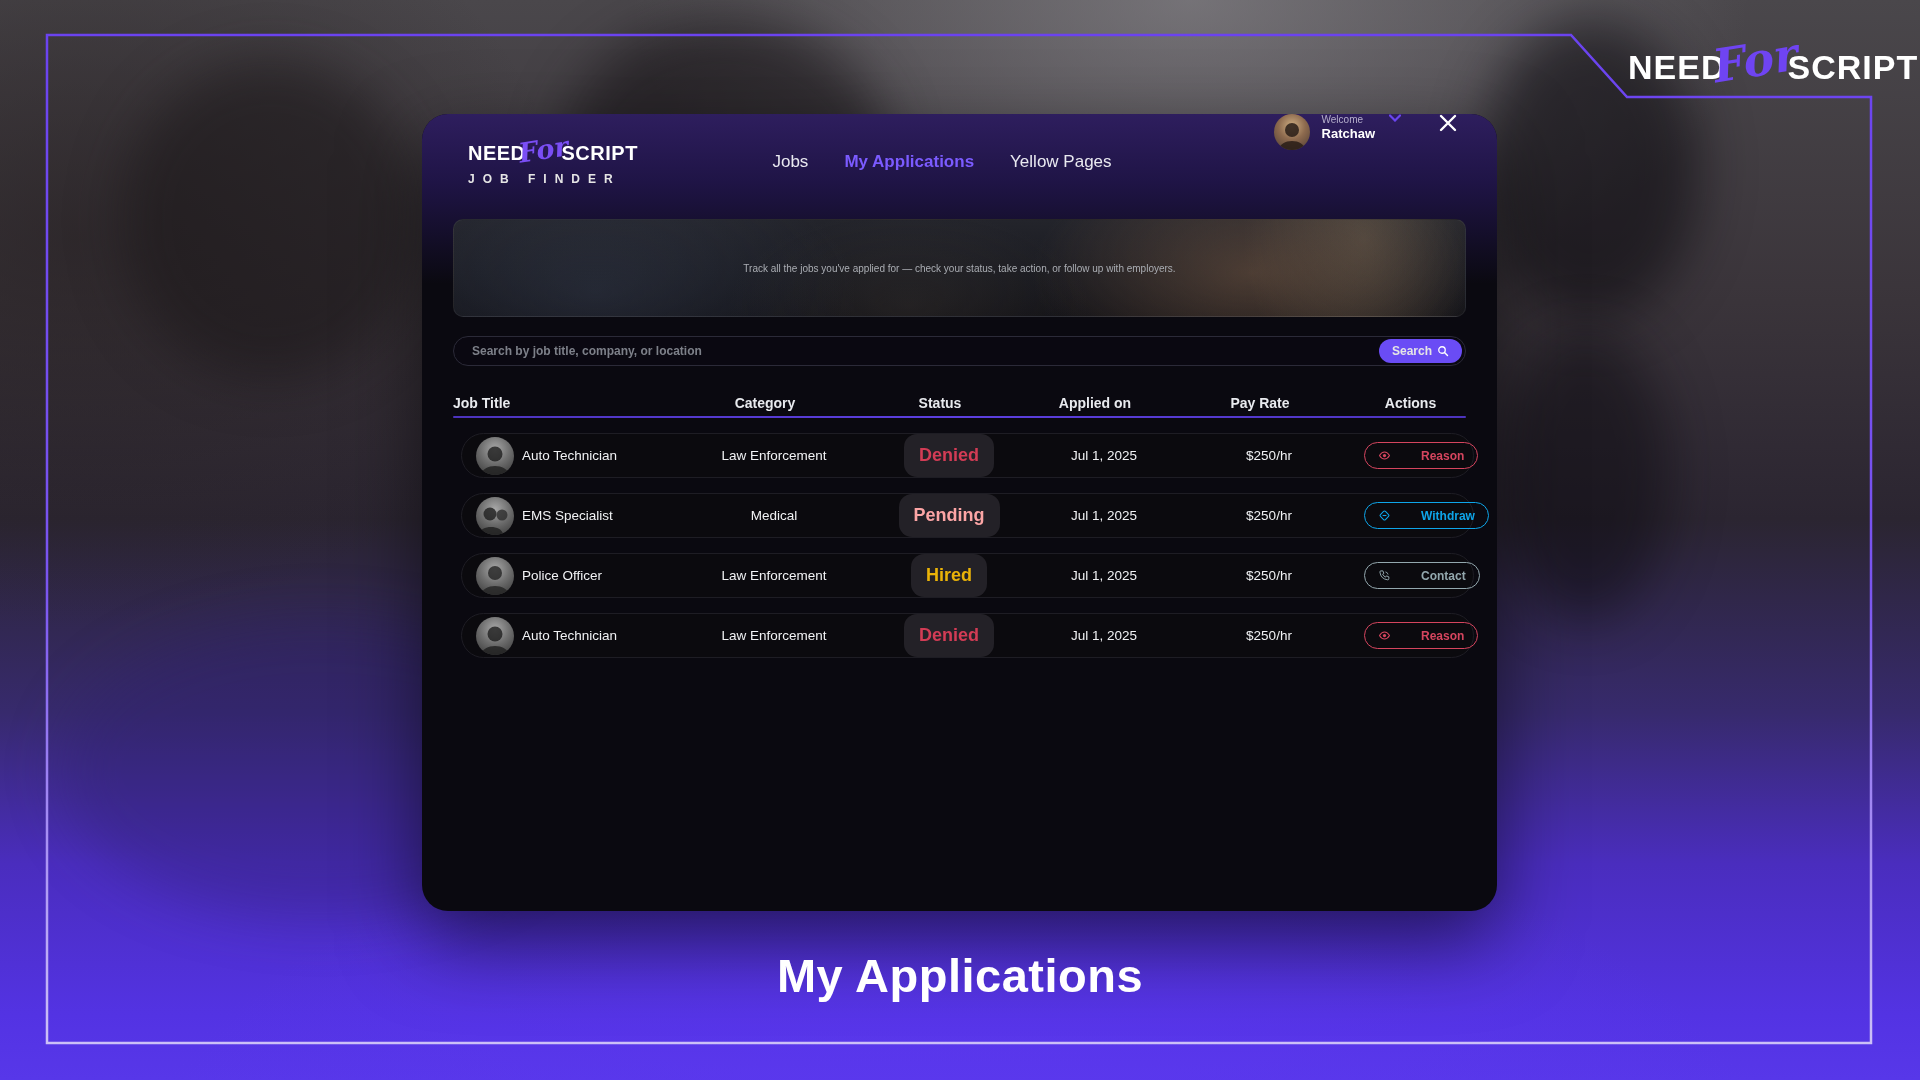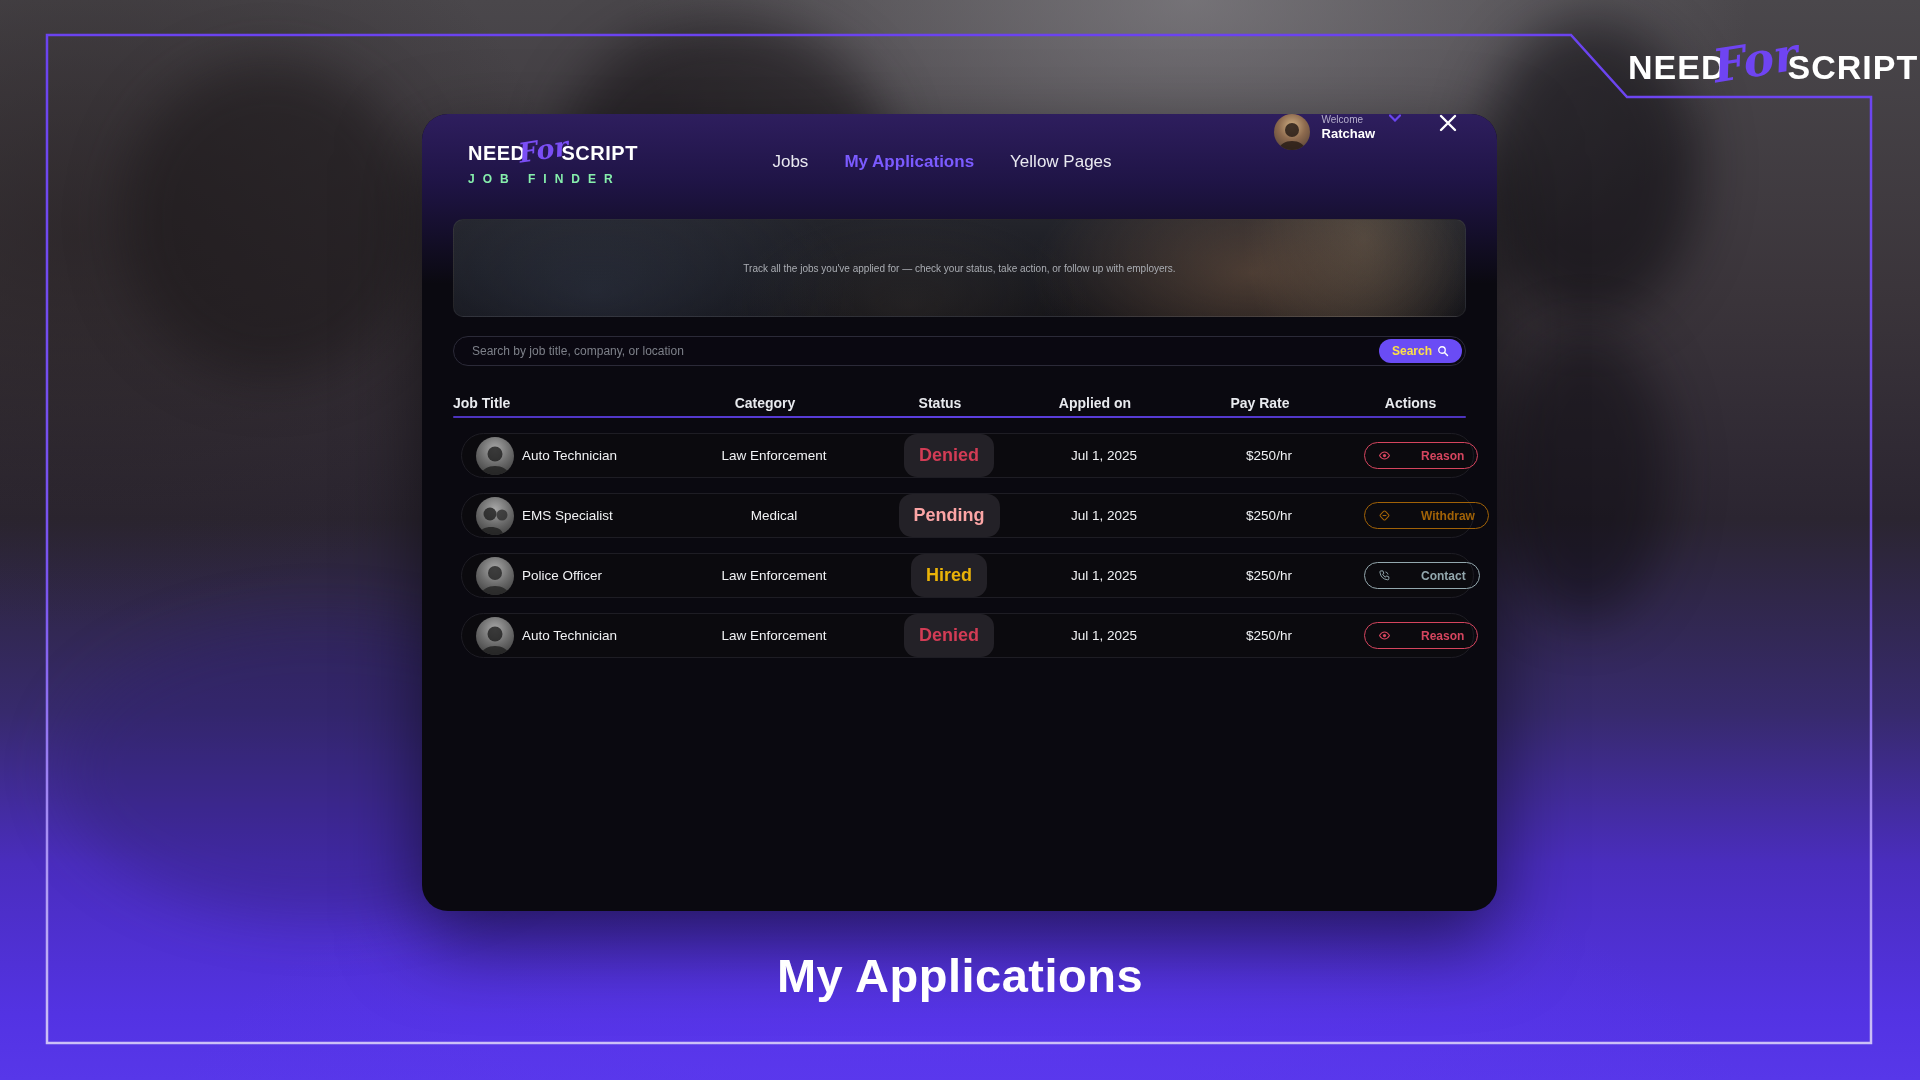--- a/index.html
+++ b/index.html
@@ -34,21 +34,21 @@
     box-shadow:0 30px 80px rgba(0,0,0,.55); }
   .modal-glow { position:absolute; left:0; top:0; right:0; height:170px; pointer-events:none;
     background:linear-gradient(180deg,#2e1e5e 0%,#1f1446 40%,rgba(10,9,16,0) 100%); }
 
   .modal-header { position:absolute; left:0; top:0; width:100%; height:96px; }
   .mlogo { position:absolute; left:46px; top:24px; }
   .mlogo-row { display:flex; align-items:center; color:#fff; }
   .mlogo-row .w { font-size:20px; font-weight:800; letter-spacing:.5px; }
   .mlogo-row .script { font-family:"DejaVu Serif", serif; font-style:italic; font-weight:700;
     font-size:27px; color:#7a4ef5; margin:0 -7px; transform:rotate(-9deg) translateY(-4px); z-index:1; }
-  .mlogo-sub { margin-top:3px; font-size:12px; letter-spacing:8px; color:#86efac; font-weight:600; }
+  .mlogo-sub { margin-top:3px; font-size:12px; letter-spacing:8px; color:#e5e5e5; font-weight:600; }
 
   .nav { position:absolute; left:520px; top:0; height:96px; transform:translateX(-50%);
     display:flex; align-items:center; gap:36px; }
   .nav-item { font-size:17px; color:#e9e9f0; cursor:pointer; white-space:nowrap; }
   .nav-item.active { color:#7b5bff; font-weight:700; }
 
   .user-zone { position:absolute; right:40px; top:0; height:96px; display:flex; align-items:flex-start; gap:12px; }
   .uavatar { width:36px; height:36px; border-radius:50%; overflow:hidden; position:relative;
     background:radial-gradient(circle at 50% 34%, #cfae82 0%, #8d6a4e 45%, #4a3a33 100%); }
   .uavatar svg, .gavatar svg { position:absolute; left:0; bottom:-2px; }
@@ -68,24 +68,24 @@
       radial-gradient(300px 160px at 45% 90%, rgba(80,70,60,.25), transparent 60%),
       linear-gradient(180deg,#23242b 0%,#1a1b21 55%,#131318 100%); }
   .hero-title { font-size:36px; font-weight:800; color:#c9cbce; letter-spacing:.5px;
     text-shadow:0 1px 2px rgba(0,0,0,.6); }
   .hero-sub { font-size:10px; color:#aaadb3; }
 
   .searchbar { position:absolute; left:31px; top:222px; width:1013px; height:30px;
     border-radius:15px; border:1px solid #2b2a38; background:rgba(10,9,17,.8);
     display:flex; align-items:center; }
   .search-input { flex:1; height:100%; background:transparent; border:none; outline:none;
-    padding:0 18px; font-size:12px; color:#cfd0d6; font-family:"Liberation Sans", sans-serif; }
+    padding:0 18px; font-size:12px; color:#cfd0d6; font-family:"Liberation Sans", sans-serif;font-weight:bold; }
   .search-input::placeholder { color:#7d8089; }
   .search-btn { height:24px; margin-right:3px; padding:0 13px; border:none; border-radius:12px;
-    background:#6a4cf5; color:#fde047; font-size:12px; font-weight:600; cursor:pointer;
+    background:#6a4cf5; color:#e5e5e5; font-size:12px; font-weight:600; cursor:pointer;
     display:flex; align-items:center; gap:5px; font-family:"Liberation Sans", sans-serif; }
 
   .cols { display:grid; grid-template-columns:60px 162px 180px 170px 140px 190px 1fr; align-items:center; }
   .thead { position:absolute; left:31px; top:276px; width:1013px; height:26px; }
   .th { font-size:14px; font-weight:700; color:#e8eaee; text-align:center; }
   .th.first { grid-column:1 / 3; text-align:left; }
   .thead-line { position:absolute; left:31px; top:302px; width:1013px; height:2px;
     background:linear-gradient(90deg,#4c33bd,#5c3fe0 50%,#4c33bd); border-radius:1px; }
 
   .row { position:absolute; left:39px; width:1013px; height:45px; border-radius:23px;
@@ -234,21 +234,21 @@
             <path d="M2 40c0-9 6-12 13-12s13 3 13 12z" fill="rgba(30,30,30,.8)"></path>
           </svg>
     </div>
       </div>
     <div class="cell">EMS Specialist</div>
     <div class="cell center">Medical</div>
     <div class="cell center"><span class="badge" style="color: #fca5a5;">Pending</span></div>
     <div class="cell center">Jul 1, 2025</div>
     <div class="cell center">$250/hr</div>
     <div class="cell actions-cell">
-        <button class="action-btn" style="color: #a16207;">
+        <button class="action-btn" style="color: #0ea5e9;">
       <svg width="13" height="13" viewBox="0 0 24 24">
             <rect x="5.5" y="5.5" width="13" height="13" rx="2.5" transform="rotate(45 12 12)" fill="none" stroke="currentColor" stroke-width="2"></rect>
             <path d="M8.5 12 H15.5" stroke="currentColor" stroke-width="2"></path>
           </svg>
       <span>Withdraw</span>
     </button>
       </div>
   </div>
 
   <div class="row cols" style="top:439px">

